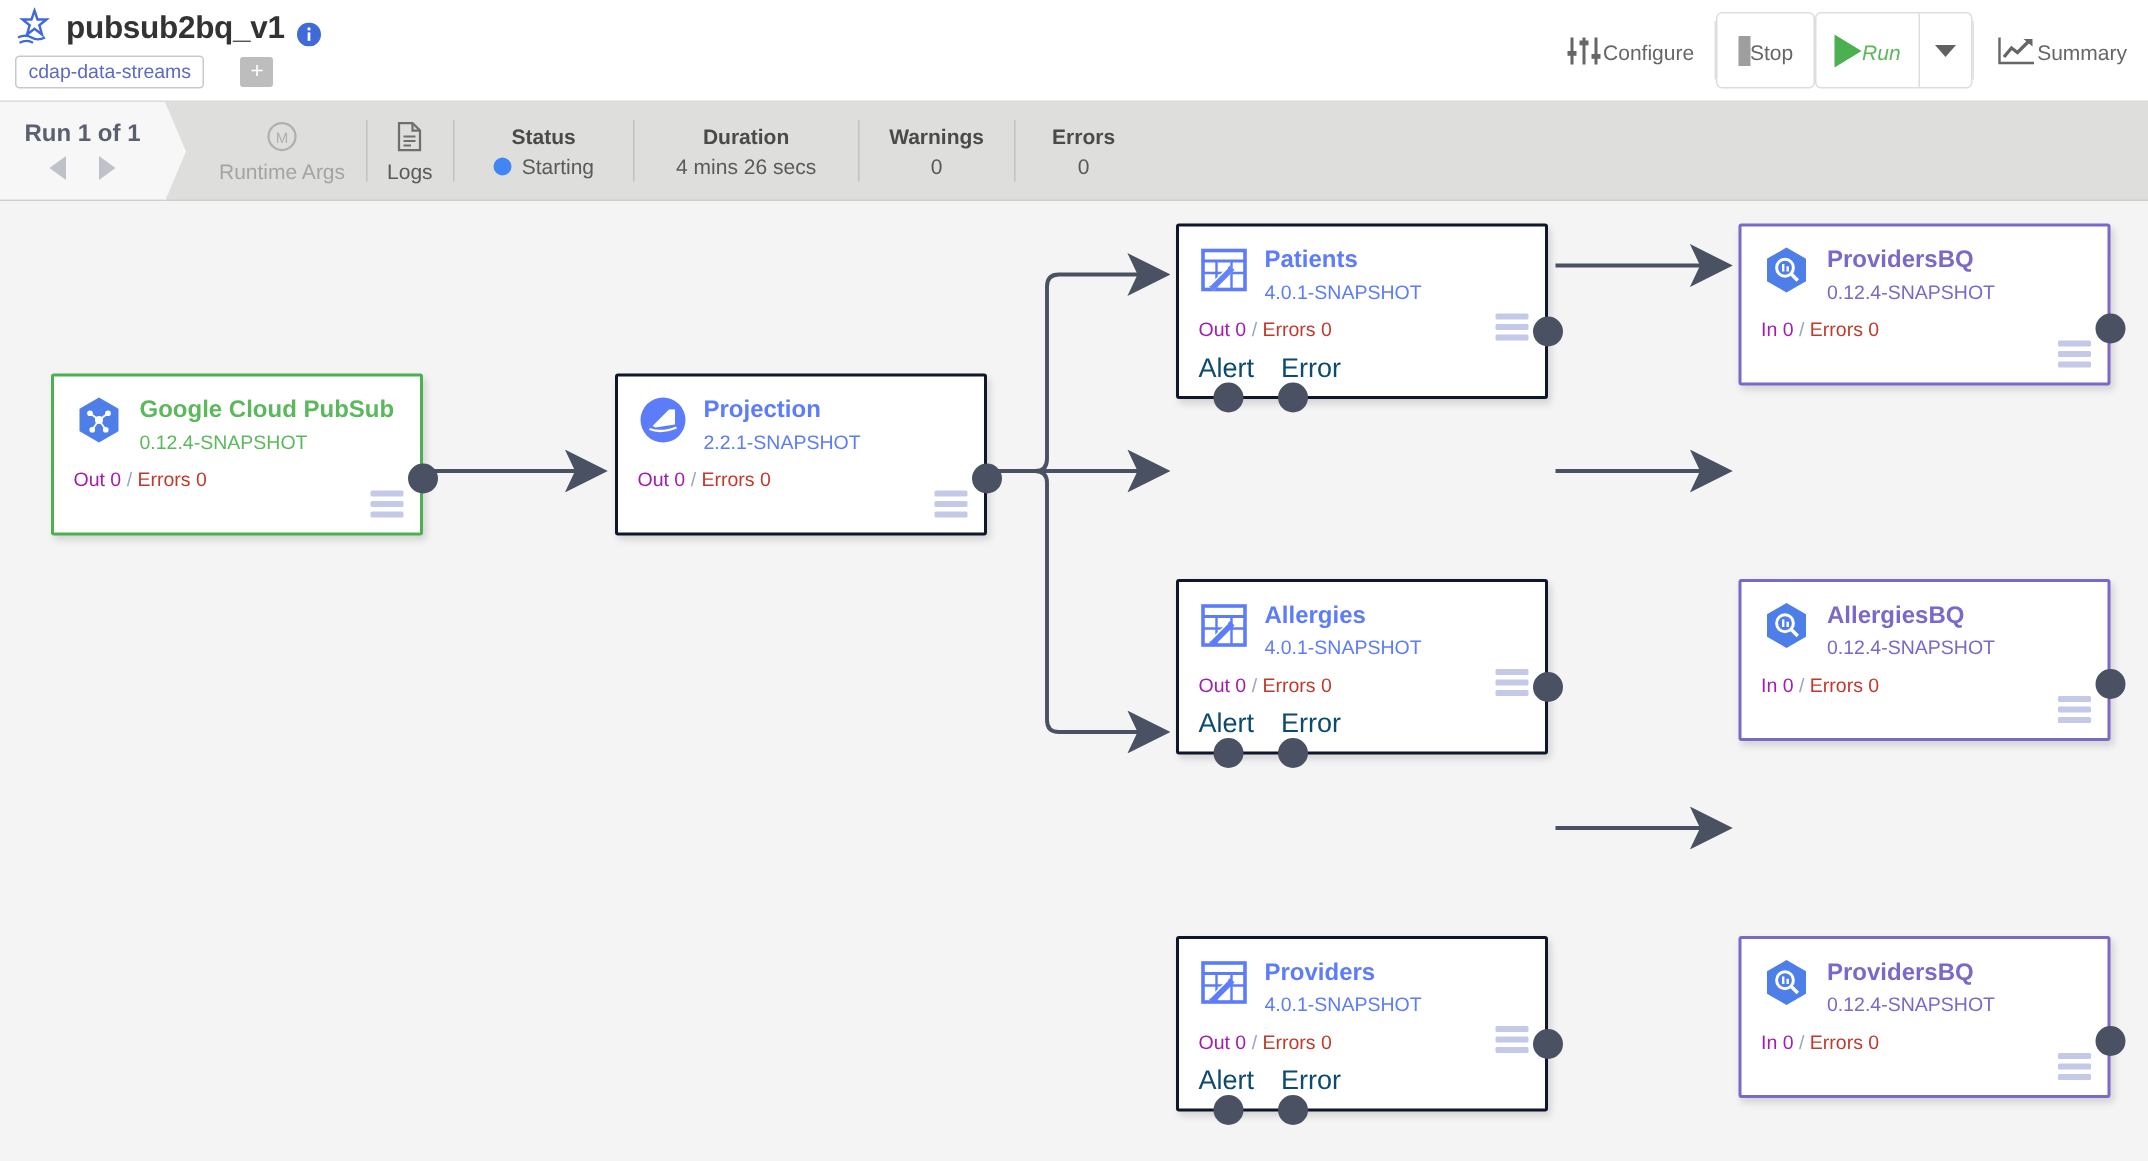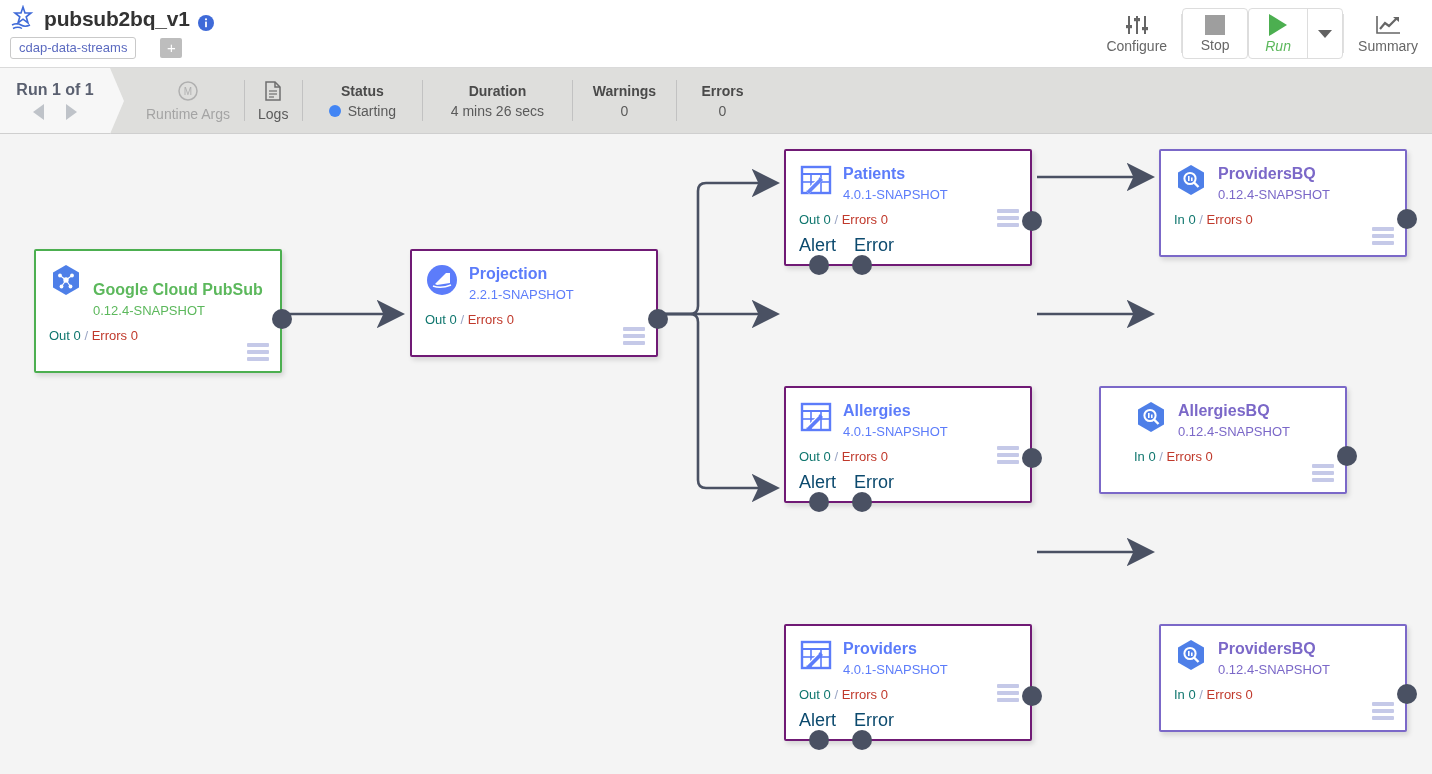--- a/index.html
+++ b/index.html
@@ -42,21 +42,21 @@
     color: #fff; font-size: 15px; line-height: 19px; text-align: center;
     cursor: pointer;
   }
 
   .toolbar {
     position: absolute; right: 0px; top: 0px; height: 67px;
     display: flex; align-items: stretch;
   }
   .tb-sep { width: 1px; background: #e0e0e0; margin: 14px 0; }
   .tb-item {
-    display: flex; flex-direction: column; align-items: center; justify-content: center;
+    display: flex; align-items: center; justify-content: center;
     padding: 0 14px; cursor: pointer; min-width: 58px;
   }
   .tb-label { font-size: 14px; color: #666666; margin-top: 2px; }
   .tb-label.green { color: #5cb85c; font-style: italic; }
   .tb-box {
     border: 1px solid #dddddd; border-radius: 4px; background: #fff;
     display: flex; align-items: center; justify-content: center;
     margin: 8px 0;
   }
   .tb-box.stop { width: 66px; }
@@ -120,39 +120,39 @@
   
   .canvas {
     position: absolute; left: 0; top: 135px; width: 1432px; height: 639px;
     background: #f4f4f4; overflow: hidden;
   }
   .wires { position: absolute; left: 0; top: 0; width: 1432px; height: 639px; }
 
   
   .node {
     position: absolute; width: 248px; background: #ffffff;
-    border: 2px solid #701a75; border-radius: 2px;
+    border: 2px solid #0f172a; border-radius: 2px;
     box-shadow: 2px 3px 5px rgba(0,0,0,0.13);
   }
   .node.green { border-color: #4caf50; }
   .node.purple { border-color: #7b68c8; }
   .node-head { display: flex; align-items: flex-start; padding: 12px 0 0 13px; }
   .node-ico { width: 34px; height: 34px; flex: 0 0 34px; margin-right: 10px; }
   .node-texts { padding-top: 1px; overflow: hidden; }
   .node-title {
     font-size: 16px; font-weight: bold; color: #5c7cfa;
     white-space: nowrap; line-height: 19px;
   }
-  .node.green .node-title { color: #5cb85c; margin-top: 16px; }
+  .node.green .node-title { color: #5cb85c; }
   .node.purple .node-title { color: #7b68c8; }
   .node-ver { font-size: 13px; color: #5c7cfa; margin-top: 4px; line-height: 15px; }
   .node.green .node-ver { color: #5cb85c; }
   .node.purple .node-ver { color: #7b68c8; }
   .node-metrics { font-size: 13px; padding: 10px 0 0 13px; }
-  .m-out { color: #0f766e; }
+  .m-out { color: #a21caf; }
   .m-sep { color: #9aa5c4; }
   .m-err { color: #c0392b; }
   .node-ports { display: flex; gap: 18px; padding: 8px 0 0 13px; }
   .port-lbl { font-size: 18px; color: #0c4a6e; }
   .node-foot { height: 28px; position: relative; }
   .hamburger {
     position: absolute; right: 11px; bottom: 7px; width: 22px; cursor: pointer;
   }
   .hamburger span {
     display: block; height: 4px; background: #c5c9e8; margin-bottom: 3px; border-radius: 1px;
@@ -471,21 +471,21 @@
     <div class="hamburger" style="bottom:34px">
         <span></span>
         <span></span>
         <span></span>
       </div>
     <div class="port-dot out-dot-lo"></div>
     <div class="port-dot alert-dot"></div>
     <div class="port-dot error-dot"></div>
   </div>
 
-  <div class="node purple" style="left:1099px; top:251px;padding-left:20px;">
+  <div class="node purple" style="left:1159px; top:251px;">
     <div class="node-head">
       <svg class="node-ico" viewBox="0 0 34 34">
         <polygon points="17,2 30,9.5 30,24.5 17,32 4,24.5 4,9.5" fill="#4e7fe8"></polygon>
         <circle cx="16" cy="15.5" r="5.6" fill="none" stroke="#fff" stroke-width="2"></circle>
         <line x1="20" y1="19.5" x2="24.5" y2="24" stroke="#fff" stroke-width="2.4"></line>
         <rect x="14" y="13" width="1.6" height="5" fill="#fff"></rect>
         <rect x="17" y="14.5" width="1.6" height="3.5" fill="#fff"></rect>
       </svg>
       <div class="node-texts">
         <div class="node-title">AllergiesBQ</div>

